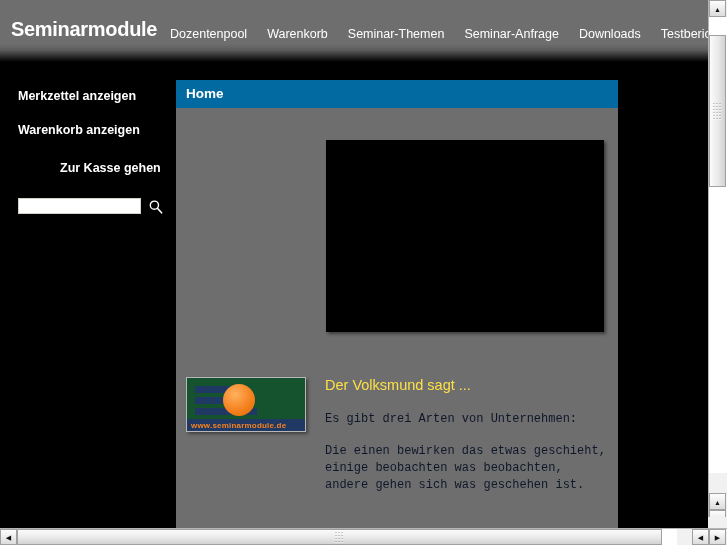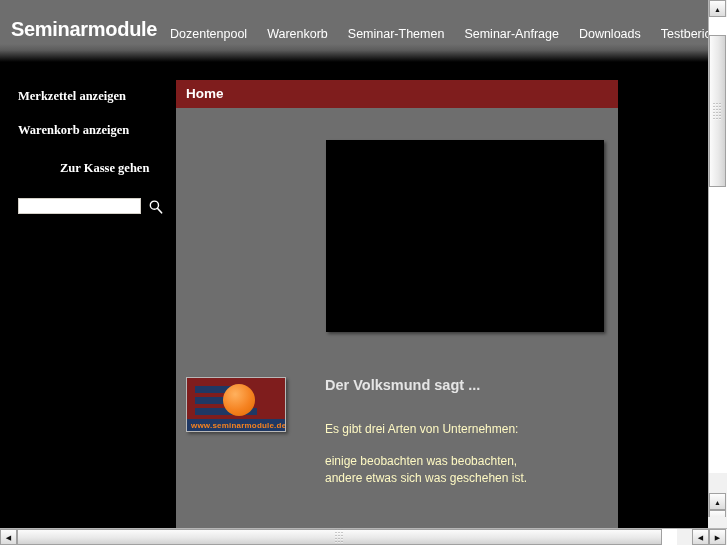--- a/index.html
+++ b/index.html
@@ -82,21 +82,20 @@
     background: #000000;
   }
   .side-link {
     position: absolute;
     left: 18px;
     font-size: 12.5px;
     font-weight: bold;
     color: #ffffff;
     white-space: nowrap;
     cursor: pointer;
-    font-family: Liberation Serif, serif;
   }
   .side-link.l0 { top: 27px; }
   .side-link.l1 { top: 61px; }
   .side-link.l2 { top: 99px; margin-left: 42px; }
 
   #search-row {
     position: absolute;
     left: 18px;
     top: 136px;
     width: 150px;
@@ -133,21 +132,21 @@
     height: 448px;
     background: #6e6e6e;
     overflow: hidden;
   }
 
   #page-title-bar {
     position: absolute;
     left: 0; top: 0;
     width: 442px;
     height: 28px;
-    background: #7f1d1d;
+    background: #0369a1;
   }
   #page-title {
     position: absolute;
     left: 10px;
     top: 6px;
     font-size: 13.5px;
     font-weight: bold;
     color: #ffffff;
     white-space: nowrap;
   }
@@ -161,23 +160,23 @@
     height: 192px;
     background: #000000;
     box-shadow: 2px 2px 3px rgba(0,0,0,0.45);
   }
 
   
   #logo-image {
     position: absolute;
     left: 10px;
     top: 297px;
-    width: 100px;
+    width: 120px;
     height: 55px;
-    background: #7f1d1d;
+    background: #14532d;
     border: 1px solid #b8b8b8;
     box-shadow: 2px 2px 3px rgba(0,0,0,0.4);
     overflow: hidden;
     text-decoration: underline;
   }
   .logo-bar {
     position: absolute;
     left: 8px;
     width: 42px;
     height: 7px;
@@ -217,30 +216,31 @@
 
   
   #quote-block {
     position: absolute;
     left: 149px;
     top: 297px;
     width: 285px;
   }
   #quote-heading {
     font-size: 14.5px;
-    font-weight: bold;
-    color: #e5e5e5;
-    white-space: nowrap;
-    margin-bottom: 28px;
+    font-weight: normal;
+    color: #fde047;
+    white-space: nowrap;
+    margin-bottom: 18px;
   }
   .quote-line {
     font-size: 12px;
-    color: #fef9c3;
+    color: #0f172a;
     line-height: 17px;
     white-space: nowrap;
+    font-family: Liberation Mono, monospace;
   }
   .quote-gap { height: 15px; }
 
   
   #vscroll {
     position: absolute;
     right: 0; top: 0;
     width: 19px;
     height: 528px;
     background: #f1f1f1;
@@ -381,22 +381,23 @@
         <span class="logo-bar b2"></span>
         <span id="logo-circle"></span>
         <span id="logo-footer-bar"></span>
         <span id="logo-url">www.seminarmodule.de</span>
       </div>
 
       <div id="quote-block">
         <div id="quote-heading">Der Volksmund sagt ...</div>
         <div class="quote-line">Es gibt drei Arten von Unternehmen:</div>
         <div class="quote-gap"></div>
+        <div class="quote-line">Die einen bewirken das etwas geschieht,</div>
         <div class="quote-line">einige beobachten was beobachten,</div>
-        <div class="quote-line">andere etwas sich was geschehen ist.</div>
+        <div class="quote-line">andere gehen sich was geschehen ist.</div>
       </div>
 
     </div>
   </div>
 
   <div id="vscroll">
     <div class="sb-btn" id="vbtn-up">
       <span class="arrow-glyph">▲</span>
     </div>
     <div id="vtrack-upper">

